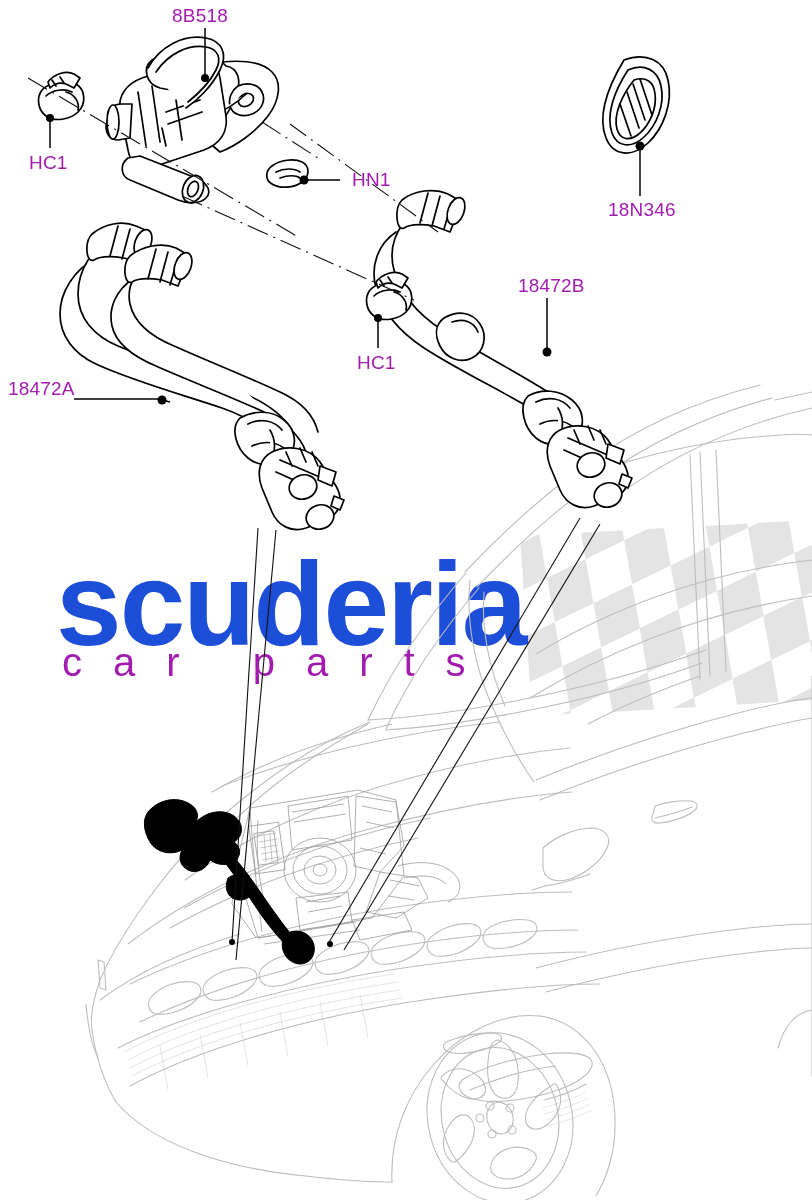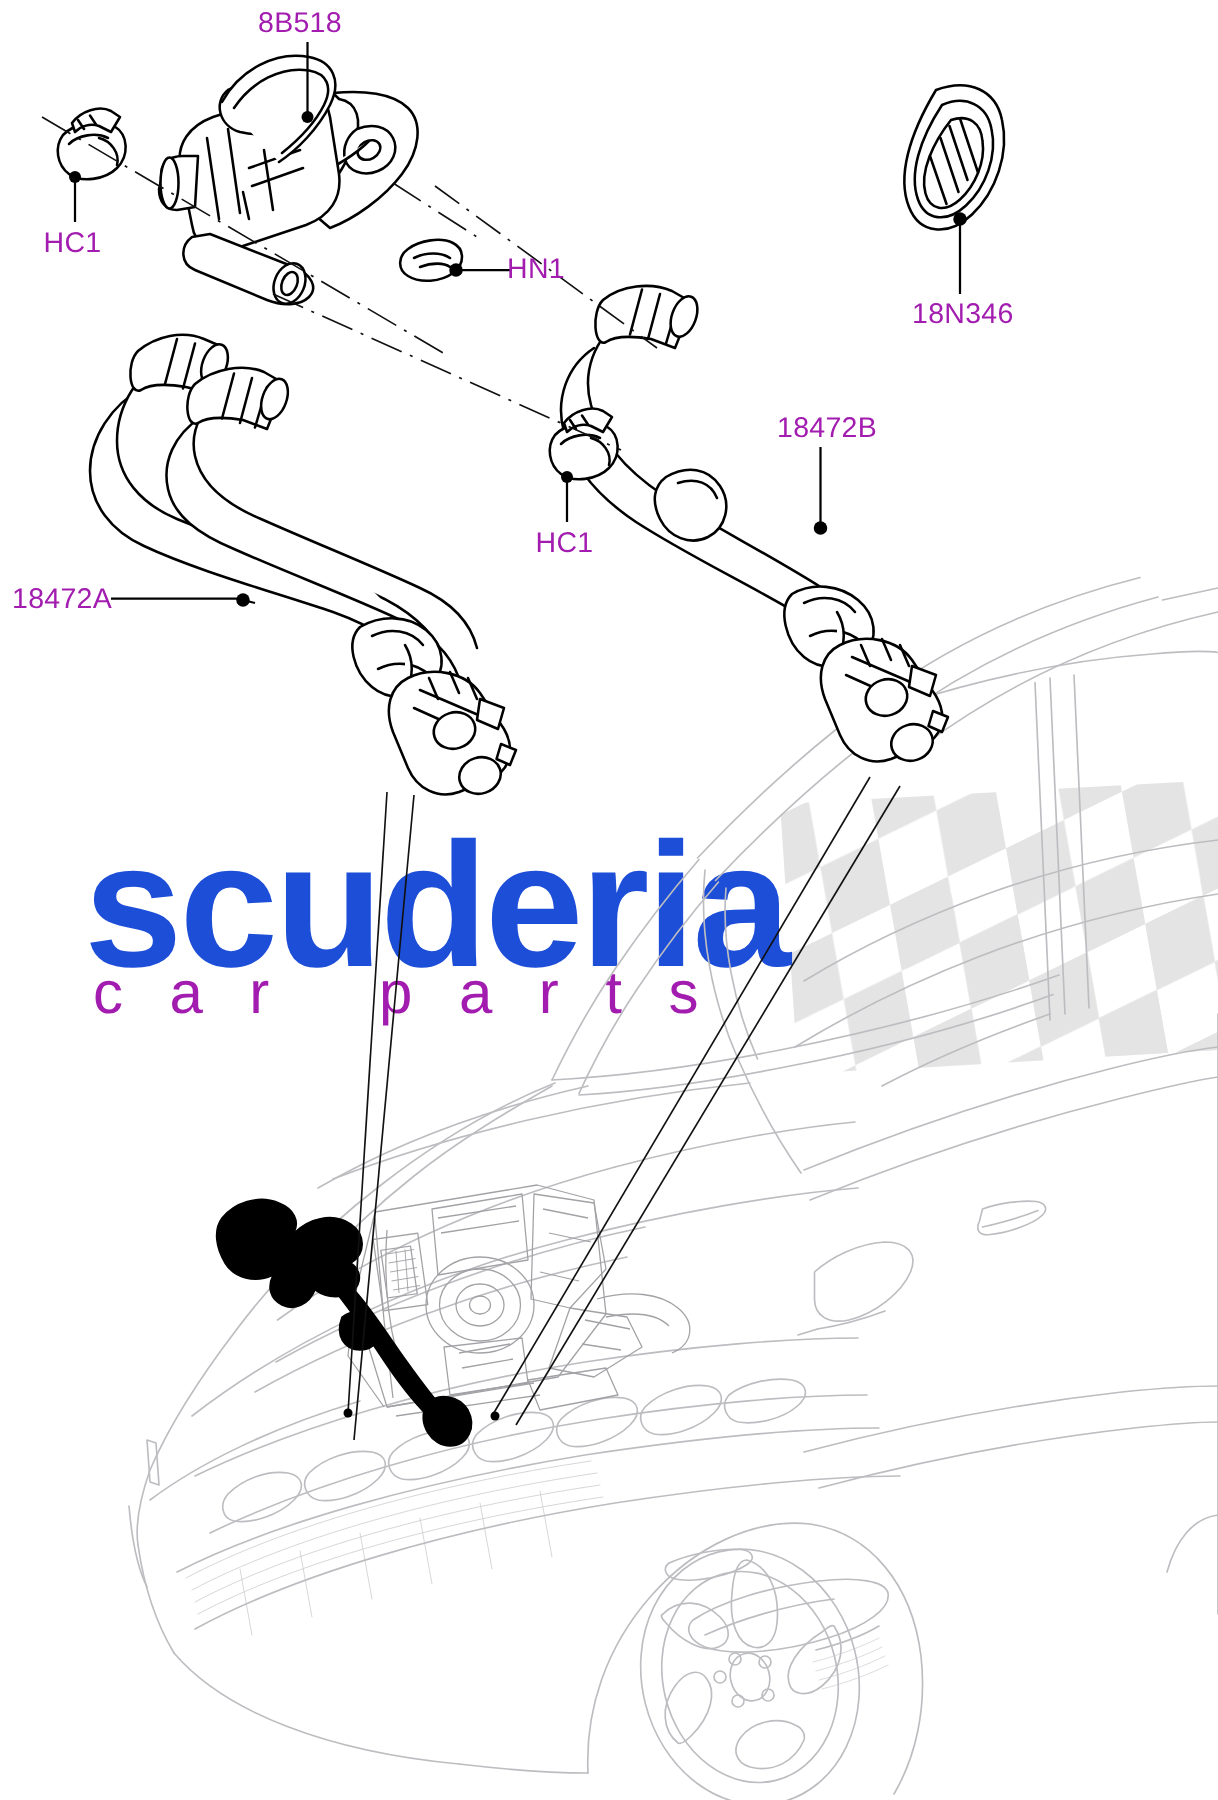--- a/index.html
+++ b/index.html
@@ -506,23 +506,23 @@
       <circle cx="547" cy="352" r="4.5"></circle>
       <circle cx="378" cy="318" r="4"></circle>
       <circle cx="162" cy="400" r="4.5"></circle>
     </g>
   </svg>
 
   <div class="lbl" style="left:172px; top:6px;">8B518</div>
 
   <div class="lbl" style="left:29px; top:153px;">HC1</div>
 
-  <div class="lbl" style="left:338px; top:170px;">HN1</div>
+  <div class="lbl" style="left:352px; top:170px;">HN1</div>
 
   <div class="lbl" style="left:608px; top:200px;text-align:right;">18N346</div>
 
   <div class="lbl" style="left:518px; top:276px;text-align:right;">18472B</div>
 
   <div class="lbl" style="left:357px; top:353px;">HC1</div>
 
-  <div class="lbl" style="left:8px; top:390px;">18472A</div>
+  <div class="lbl" style="left:8px; top:379px;">18472A</div>
 
 </div>
 
 </body></html>

